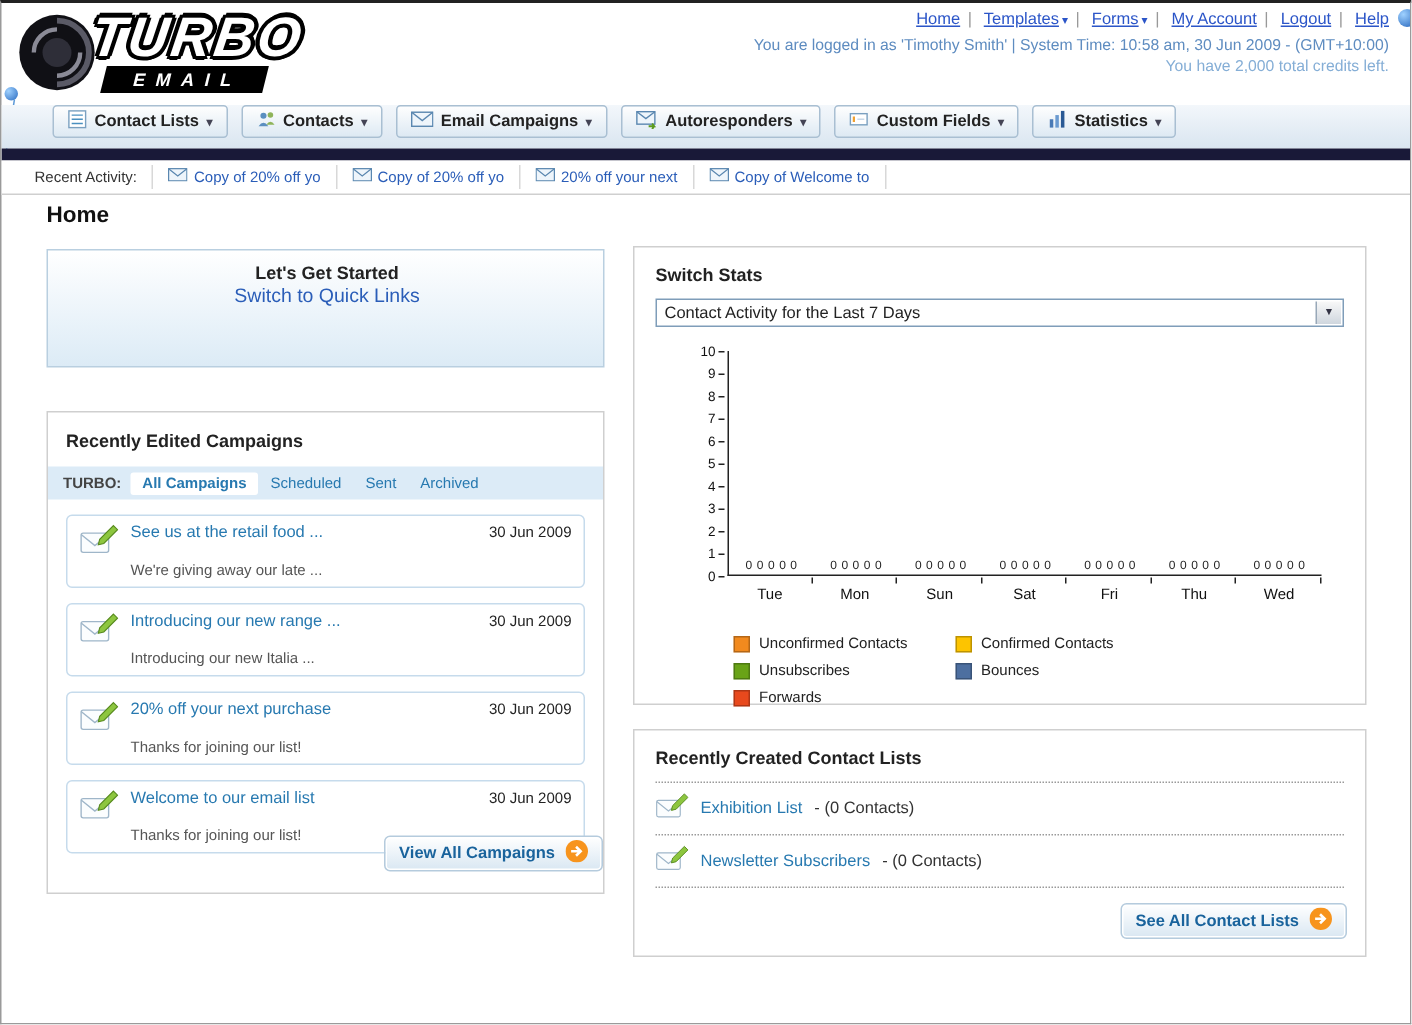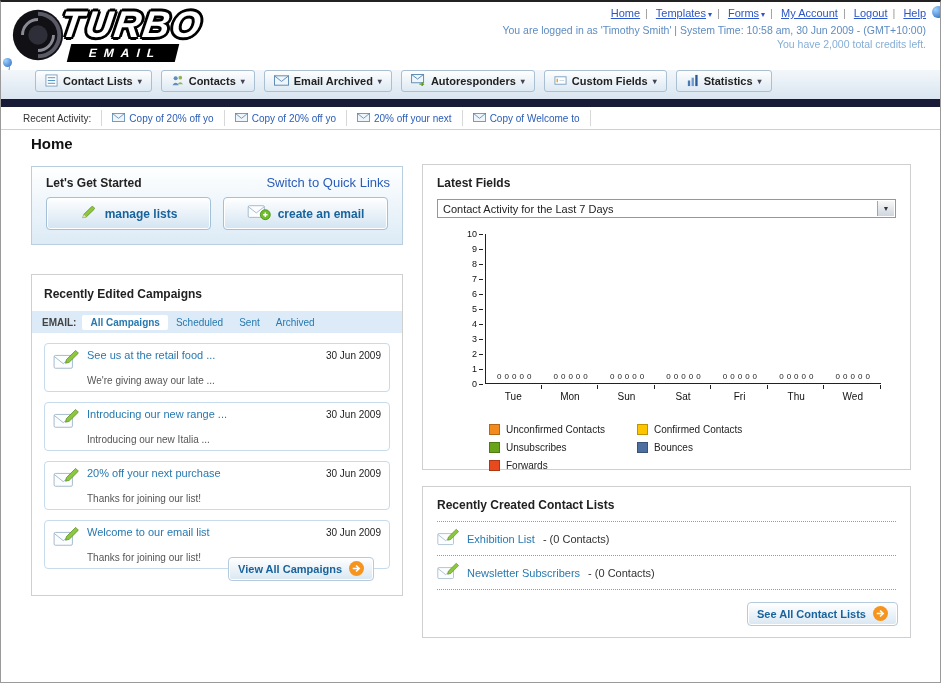--- a/index.html
+++ b/index.html
@@ -67,21 +67,21 @@
   
   .page-title { position:absolute; left:30px; top:133px; font-size:15px; font-weight:bold; color:#111; }
 
   
   .panel { position:absolute; background:#fff; border:1px solid #cfcfcf; }
   .panel-title { font-size:12px; font-weight:bold; color:#222; }
 
   
   .get-started { left:30px; top:164px; width:372px; height:79px;
     border:1px solid #b9cfe0; background: linear-gradient(#ffffff, #dcebf6); }
-  .gs-head { display:flex; justify-content:space-between; align-items:center; padding:8px 12px 0 14px; }
+  .gs-head { display:flex; justify-content:space-between; align-items:center; padding:8px 12px 0 14px;flex-direction:column; }
   .gs-head a { font-size:13px; color:#2a5db8; text-decoration:none; }
   .gs-buttons { display:flex; gap:12px; margin:7px 14px 0; }
   .big-btn {
     flex:1; height:33px; border:1px solid #a3c0d6; border-radius:4px;
     background: linear-gradient(#ffffff, #d3e4f2); box-shadow: inset 0 0 0 1px #fff;
     display:flex; align-items:center; justify-content:center; gap:7px;
     font-size:12px; font-weight:bold; color:#19639c; cursor:pointer;
   }
 
   
@@ -97,21 +97,21 @@
   }
   .campaign-text a { display:block; color:#2779b0; font-size:11px; text-decoration:none; }
   .campaign-sub { color:#555; font-size:10px; margin-top:14px; }
   .campaign-date { position:absolute; top:6px; right:8px; font-size:10px; color:#222; }
 
   .pill-btn {
     display:inline-flex; align-items:center; gap:7px; height:24px; padding:0 9px;
     border:1px solid #b5cbdd; border-radius:4px; background: linear-gradient(#ffffff, #d9e7f2);
     box-shadow: inset 0 0 0 1px #fff; font-size:11px; font-weight:bold; color:#19639c; cursor:pointer;
   }
-  .view-all { position:absolute; right:28px; bottom:14px; }
+  .view-all { position:absolute; right:0; bottom:14px; }
   .see-all { position:absolute; right:12px; bottom:11px; }
 
   
   .stats { left:421px; top:162px; width:489px; height:306px; }
   .stats .panel-title { padding:11px 14px 9px; }
   .fake-select {
     position:relative; margin:0 14px; height:19px; border:1px solid #7f9db9; background:#fff;
     font-size:11px; color:#222; display:flex; align-items:center; padding-left:5px; cursor:pointer;
   }
   .select-arrow { position:absolute; right:1px; top:1px; bottom:1px; width:17px;
@@ -197,21 +197,21 @@
             <path d="M7 11 q3 -4.5 6 0 z" fill="#8fb45a"></path>
           </svg></span>
       <span>Contacts</span>
         <span class="dd">▾</span>
     </div>
     <div class="nav-tab">
       <span><svg width="15" height="11" viewBox="0 0 16 11">
             <rect x="0.5" y="0.5" width="15" height="10" fill="#eef5fb" stroke="#5a87b0"></rect>
             <path d="M0.5 0.5 L8 6.5 L15.5 0.5" fill="none" stroke="#5a87b0"></path>
           </svg></span>
-      <span>Email Archived</span>
+      <span>Email Campaigns</span>
         <span class="dd">▾</span>
     </div>
     <div class="nav-tab">
       <span><svg width="15" height="12" viewBox="0 0 16 13">
             <rect x="0.5" y="0.5" width="13" height="9" fill="#eef5fb" stroke="#5a87b0"></rect>
             <path d="M0.5 0.5 L7 5.5 L13.5 0.5" fill="none" stroke="#5a87b0"></path>
             <path d="M9 11 h4 l-1.5 -2 M13 11 l-1.5 2" stroke="#5a9a1e" stroke-width="1.4" fill="none"></path>
           </svg></span>
       <span>Autoresponders</span>
         <span class="dd">▾</span>
@@ -269,44 +269,26 @@
     </span>
   </div>
 
   <h1 class="page-title">Home</h1>
 
   <section class="panel get-started">
     <div class="gs-head">
       <span class="panel-title">Let's Get Started</span>
       <a>Switch to Quick Links</a>
     </div>
-    <div class="gs-buttons">
-      <div class="big-btn">
-        <span><svg width="18" height="16" viewBox="0 0 20 18">
-              <path d="M3 15.5 l1.1-3.8 L12.8 3.2 a1.4 1.4 0 0 1 2 0 l0.9 0.9 a1.4 1.4 0 0 1 0 2 L7 14.5 Z" fill="#8dc63f" stroke="#578a1e" stroke-width="0.8"></path>
-              <path d="M3 15.5 l1.1-3.8 2.7 2.8 z" fill="#f0e0b0"></path>
-            </svg></span>
-        <span>manage lists</span>
-      </div>
-      <div class="big-btn">
-        <span><svg width="24" height="18" viewBox="0 0 26 20">
-              <rect x="1" y="3" width="18" height="13" rx="1.5" fill="#fbfdfe" stroke="#9fb6c9"></rect>
-              <path d="M1 4 L10 11 L19 4" fill="none" stroke="#9fb6c9"></path>
-              <circle cx="20" cy="13" r="5.5" fill="#6fbf2a" stroke="#4e8c1b"></circle>
-              <path d="M20 10.5 v5 M17.5 13 h5" stroke="#fff" stroke-width="1.6"></path>
-            </svg></span>
-        <span>create an email</span>
-      </div>
-    </div>
   </section>
 
   <section class="panel campaigns">
     <div class="panel-title">Recently Edited Campaigns</div>
     <div class="camp-tabs">
-      <span class="show-label">EMAIL:</span>
+      <span class="show-label">TURBO:</span>
       <a class="camp-tab selected">All Campaigns</a>
       <a class="camp-tab">Scheduled</a>
       <a class="camp-tab">Sent</a>
       <a class="camp-tab">Archived</a>
     </div>
 
     <div class="campaign-item">
       <span><svg width="26" height="22" viewBox="0 0 28 24">
             <rect x="1" y="7" width="20" height="14" rx="1.5" fill="#fbfdfe" stroke="#9fb6c9"></rect>
             <path d="M1 8 L11 16 L21 8" fill="none" stroke="#9fb6c9"></path>
@@ -361,21 +343,21 @@
     <div class="pill-btn view-all">
       <span>View All Campaigns</span>
       <span><svg width="15" height="15" viewBox="0 0 16 16">
             <circle cx="8" cy="8" r="8" fill="#f7941d"></circle>
             <path d="M4 8 h6 M7.5 4.8 L10.8 8 L7.5 11.2" stroke="#fff" stroke-width="1.8" fill="none"></path>
           </svg></span>
     </div>
   </section>
 
   <section class="panel stats">
-    <div class="panel-title">Latest Fields</div>
+    <div class="panel-title">Switch Stats</div>
     <div class="fake-select">
       <span>Contact Activity for the Last 7 Days</span>
       <span class="select-arrow">▼</span>
     </div>
 
     <div class="chart">
       <div class="y-axis">
           <div class="ytick" style="top: 146px;">
             <span>0</span>
             <i></i>

